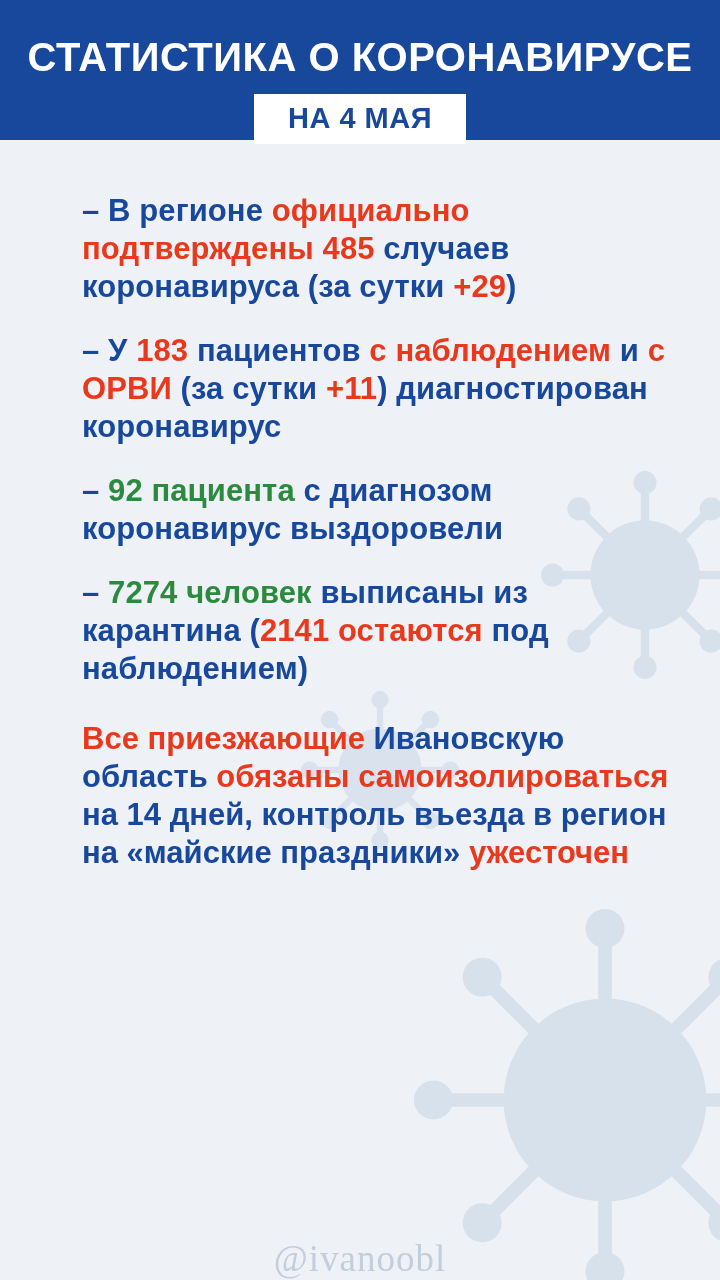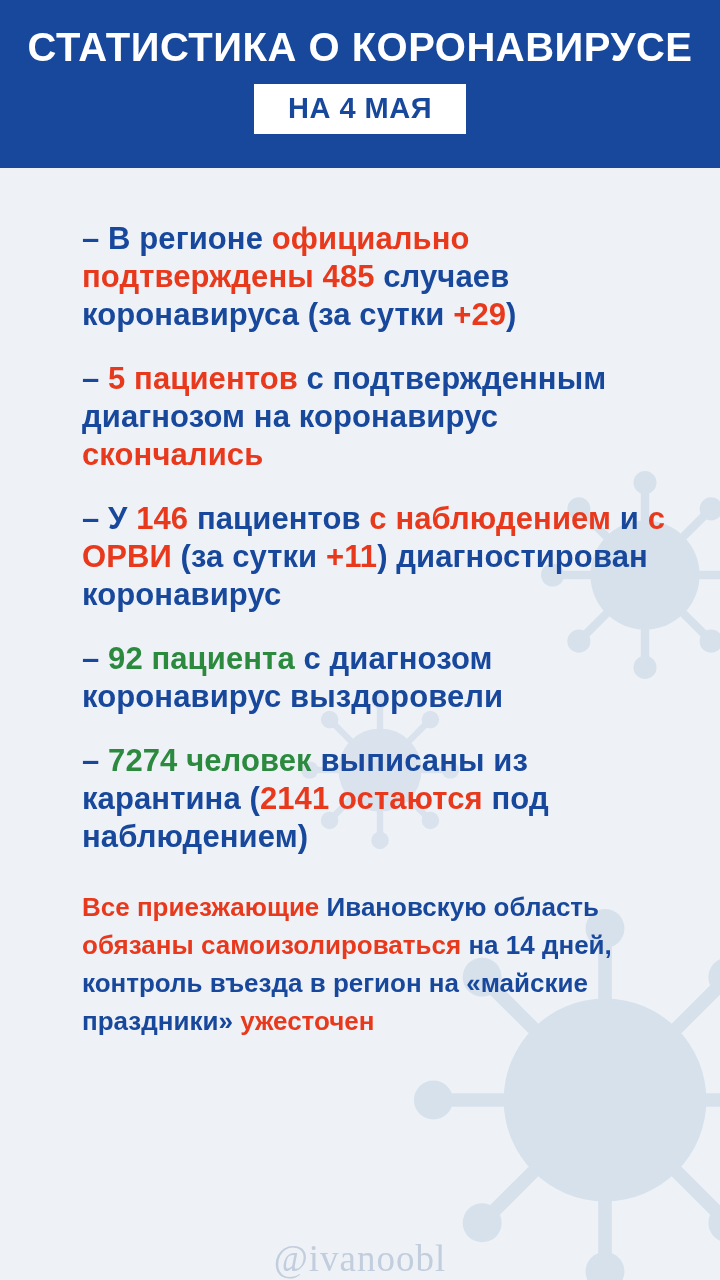--- a/index.html
+++ b/index.html
@@ -18,24 +18,24 @@
     width: 720px;
     height: 1280px;
     background: #eef2f7;
     overflow: hidden;
   }
 
   
   .header {
     position: relative;
     width: 100%;
-    height: 168px;
+    height: 140px;
     background: #18489c;
     box-sizing: border-box;
-    padding-top: 24px;
+    padding-top: 34px;
     text-align: center;
     z-index: 5;
   }
   .header-title {
     color: #ffffff;
     font-size: 40px;
     font-weight: bold;
     letter-spacing: 0.5px;
     line-height: 46px;
     text-transform: uppercase;
@@ -83,21 +83,21 @@
     margin: 0 0 26px 0;
     letter-spacing: 0.1px;
   }
   .stat-line:last-child { margin-bottom: 0; }
   .red { color: #e8391d; }
   .green { color: #2b8a3e; }
   .blue { color: #18489c; }
 
   .notice {
     margin-top: 32px;
-    font-size: 26px;
+    font-size: 31px;
     font-weight: bold;
     line-height: 38px;
     color: #18489c;
   }
 
   
   .handle {
     position: absolute;
     left: 0;
     right: 0;
@@ -199,26 +199,23 @@
       <div class="header-date">НА 4 МАЯ</div>
     </div>
   </div>
 
   <div class="content">
 
     <p class="stat-line">
       <span class="blue">– В регионе </span><span class="red">официально подтверждены</span><span class="red"> 485 </span><span class="blue">случаев коронавируса (за сутки </span><span class="red">+29</span><span class="blue">)</span>
     </p>
 
-    <p class="stat-line">
-      <span class="blue">– </span><span class="red">5 пациентов</span><span class="blue"> с подтвержденным диагнозом на коронавирус </span><span class="red">скончались</span>
-    </p>
-
-    <p class="stat-line">
-      <span class="blue">– У </span><span class="red">146</span><span class="blue"> пациентов </span><span class="red">с наблюдением</span><span class="blue"> и </span><span class="red">с ОРВИ</span><span class="blue"> (за сутки </span><span class="red">+11</span><span class="blue">) диагностирован коронавирус</span>
+
+    <p class="stat-line">
+      <span class="blue">– У </span><span class="red">183</span><span class="blue"> пациентов </span><span class="red">с наблюдением</span><span class="blue"> и </span><span class="red">с ОРВИ</span><span class="blue"> (за сутки </span><span class="red">+11</span><span class="blue">) диагностирован коронавирус</span>
     </p>
 
     <p class="stat-line">
       <span class="blue">– </span><span class="green">92 пациента</span><span class="blue"> с диагнозом коронавирус выздоровели</span>
     </p>
 
     <p class="stat-line">
       <span class="blue">– </span><span class="green">7274 человек</span><span class="blue"> выписаны из карантина (</span><span class="red">2141 остаются</span><span class="blue"> под наблюдением)</span>
     </p>
 

